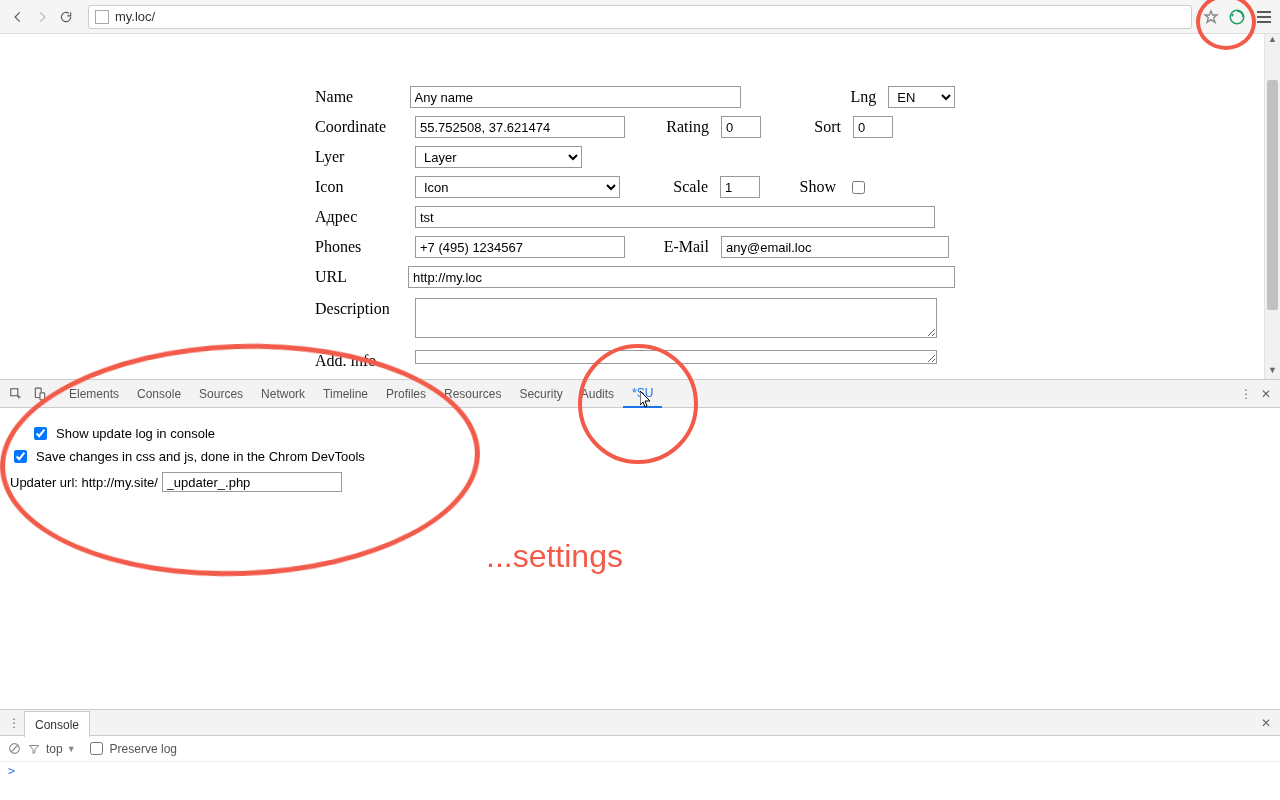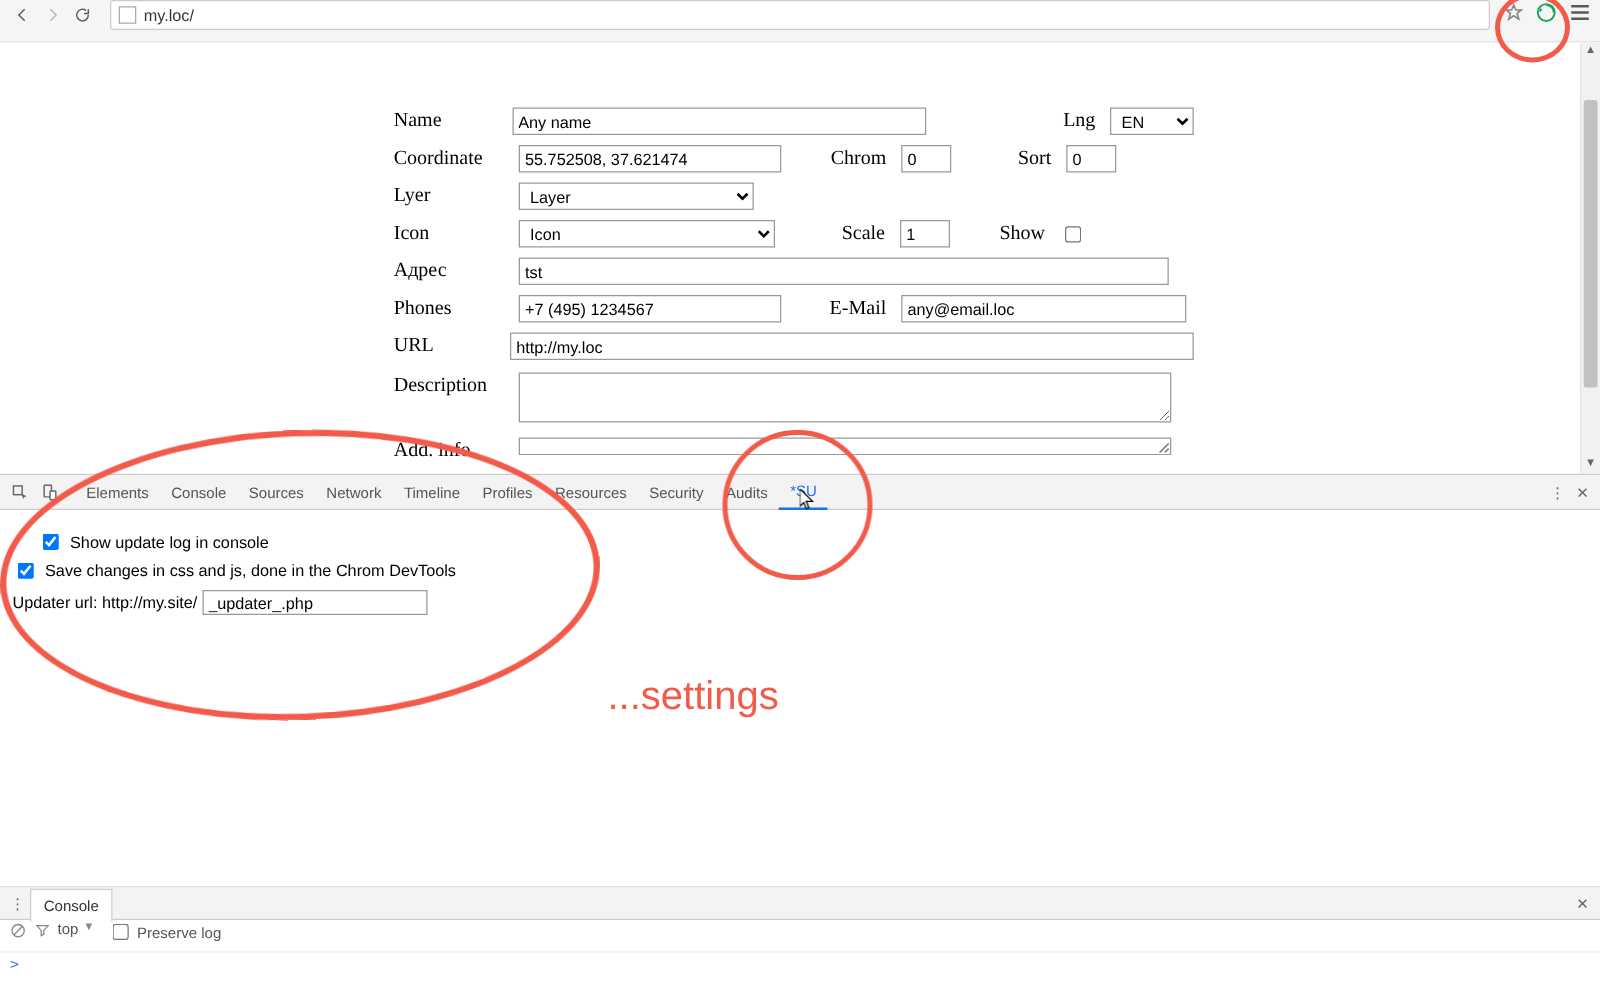--- a/index.html
+++ b/index.html
@@ -13,21 +13,21 @@
     height: 800px;
     overflow: hidden;
     position: relative;
   }
   
   .chrome-bar {
     height: 34px;
     background: #f5f5f5;
     border-bottom: 1px solid #ddd;
     display: flex;
-    align-items: flex-start;
+    align-items: center;
     padding: 0 6px;
     font-family: Arial, sans-serif;
     font-size: 13px;
     color: #555;
   }
   .chrome-bar .nav-btn {
     width: 24px; height: 24px;
     display: flex; align-items: center; justify-content: center;
     color: #5a5a5a;
     cursor: pointer;
@@ -149,21 +149,21 @@
     border-top:1px solid #ccc;
   }
   .drawer-tabs{
     height:26px;background:#f3f3f3;border-bottom:1px solid #ccc;
     display:flex;align-items:center;padding:0 4px;
   }
   .drawer-tabs .dt-iconbtn{width:20px;height:20px;display:flex;align-items:center;justify-content:center;color:#666;}
   .drawer-tabs .dt-tab{padding:0 10px;height:26px;line-height:26px;border:1px solid #ccc;border-bottom:none;background:#fff;margin-top:2px;}
   .drawer-tabs .spacer{flex:1;}
   .drawer-toolbar{
-    height:26px;display:flex;align-items:flex-start;padding:0 6px;gap:4px;border-bottom:1px solid #eee;
+    height:26px;display:flex;align-items:center;padding:0 6px;gap:4px;border-bottom:1px solid #eee;
     color:#555;
   }
   .drawer-toolbar .ico{width:16px;height:16px;display:flex;align-items:center;justify-content:center;}
   .drawer-body{height:38px;padding:2px 8px;color:#367cf1;font-family:Menlo,Consolas,monospace;font-size:12px;}
   
   .anno-circle {
     position:absolute;border:4px solid #f25a4a;border-radius:50%;
     pointer-events:none;
   }
   .anno-ellipse {
@@ -228,29 +228,29 @@
     <div class="row">
       <span class="lbl">Name</span>
       <input type="text" class="txt" style="width: 350px;" value="Any name">
       <span class="lbl2" style="width:90px;margin-left:60px">Lng</span>
       <select class="sel" style="width:70px"><option>EN</option></select>
     </div>
 
     <div class="row">
       <span class="lbl">Coordinate</span>
       <input type="text" class="txt" style="width: 210px;" value="55.752508, 37.621474">
-      <span class="lbl2" style="width:96px">Chrom</span>
+      <span class="lbl2" style="width:96px">Rating</span>
       <input type="text" class="txt" style="width: 40px;" value="0">
       <span class="lbl2" style="width:92px">Sort</span>
       <input type="text" class="txt" style="width: 40px;" value="0">
     </div>
 
     <div class="row">
       <span class="lbl">Lyer</span>
-      <select class="sel" style="width:188px"><option>Layer</option></select>
+      <select class="sel" style="width:167px"><option>Layer</option></select>
     </div>
 
     <div class="row">
       <span class="lbl">Icon</span>
       <select class="sel" style="width:205px"><option>Icon</option></select>
       <span class="lbl2" style="width:100px">Scale</span>
       <input type="text" class="txt" style="width: 40px;" value="1">
       <span class="lbl2" style="width:88px">Show</span>
       <input type="checkbox" style="">
     </div>

